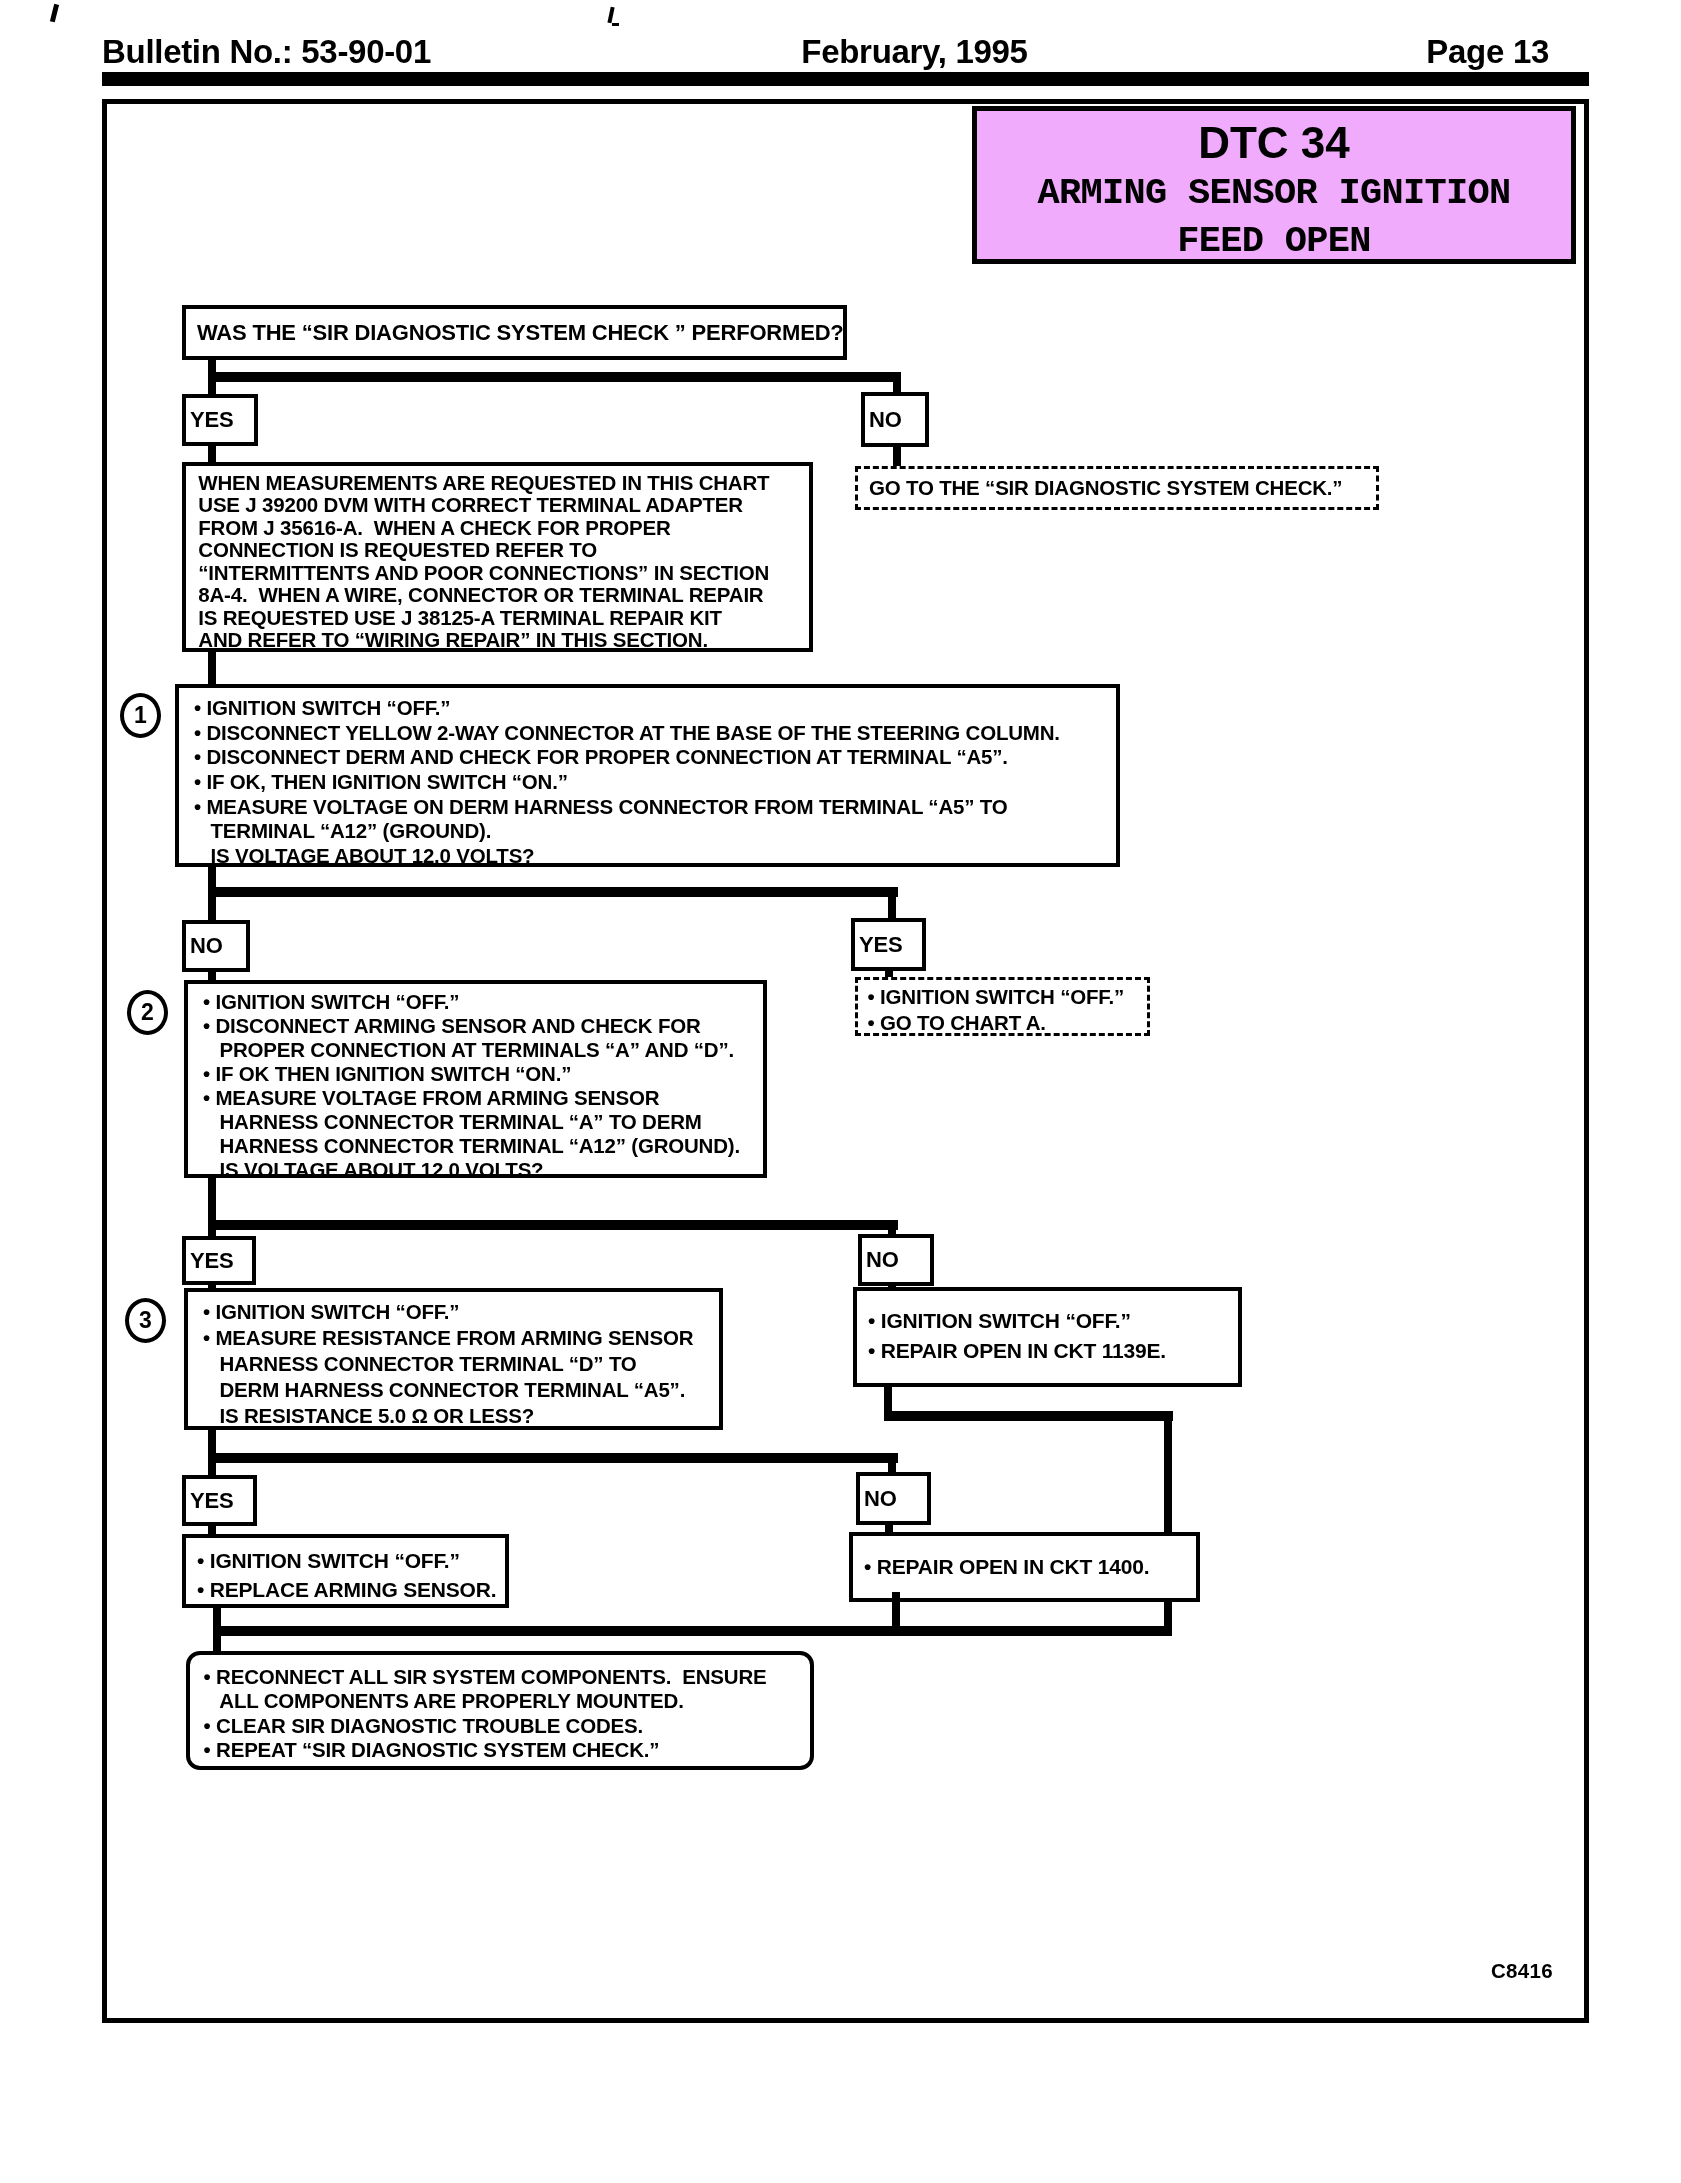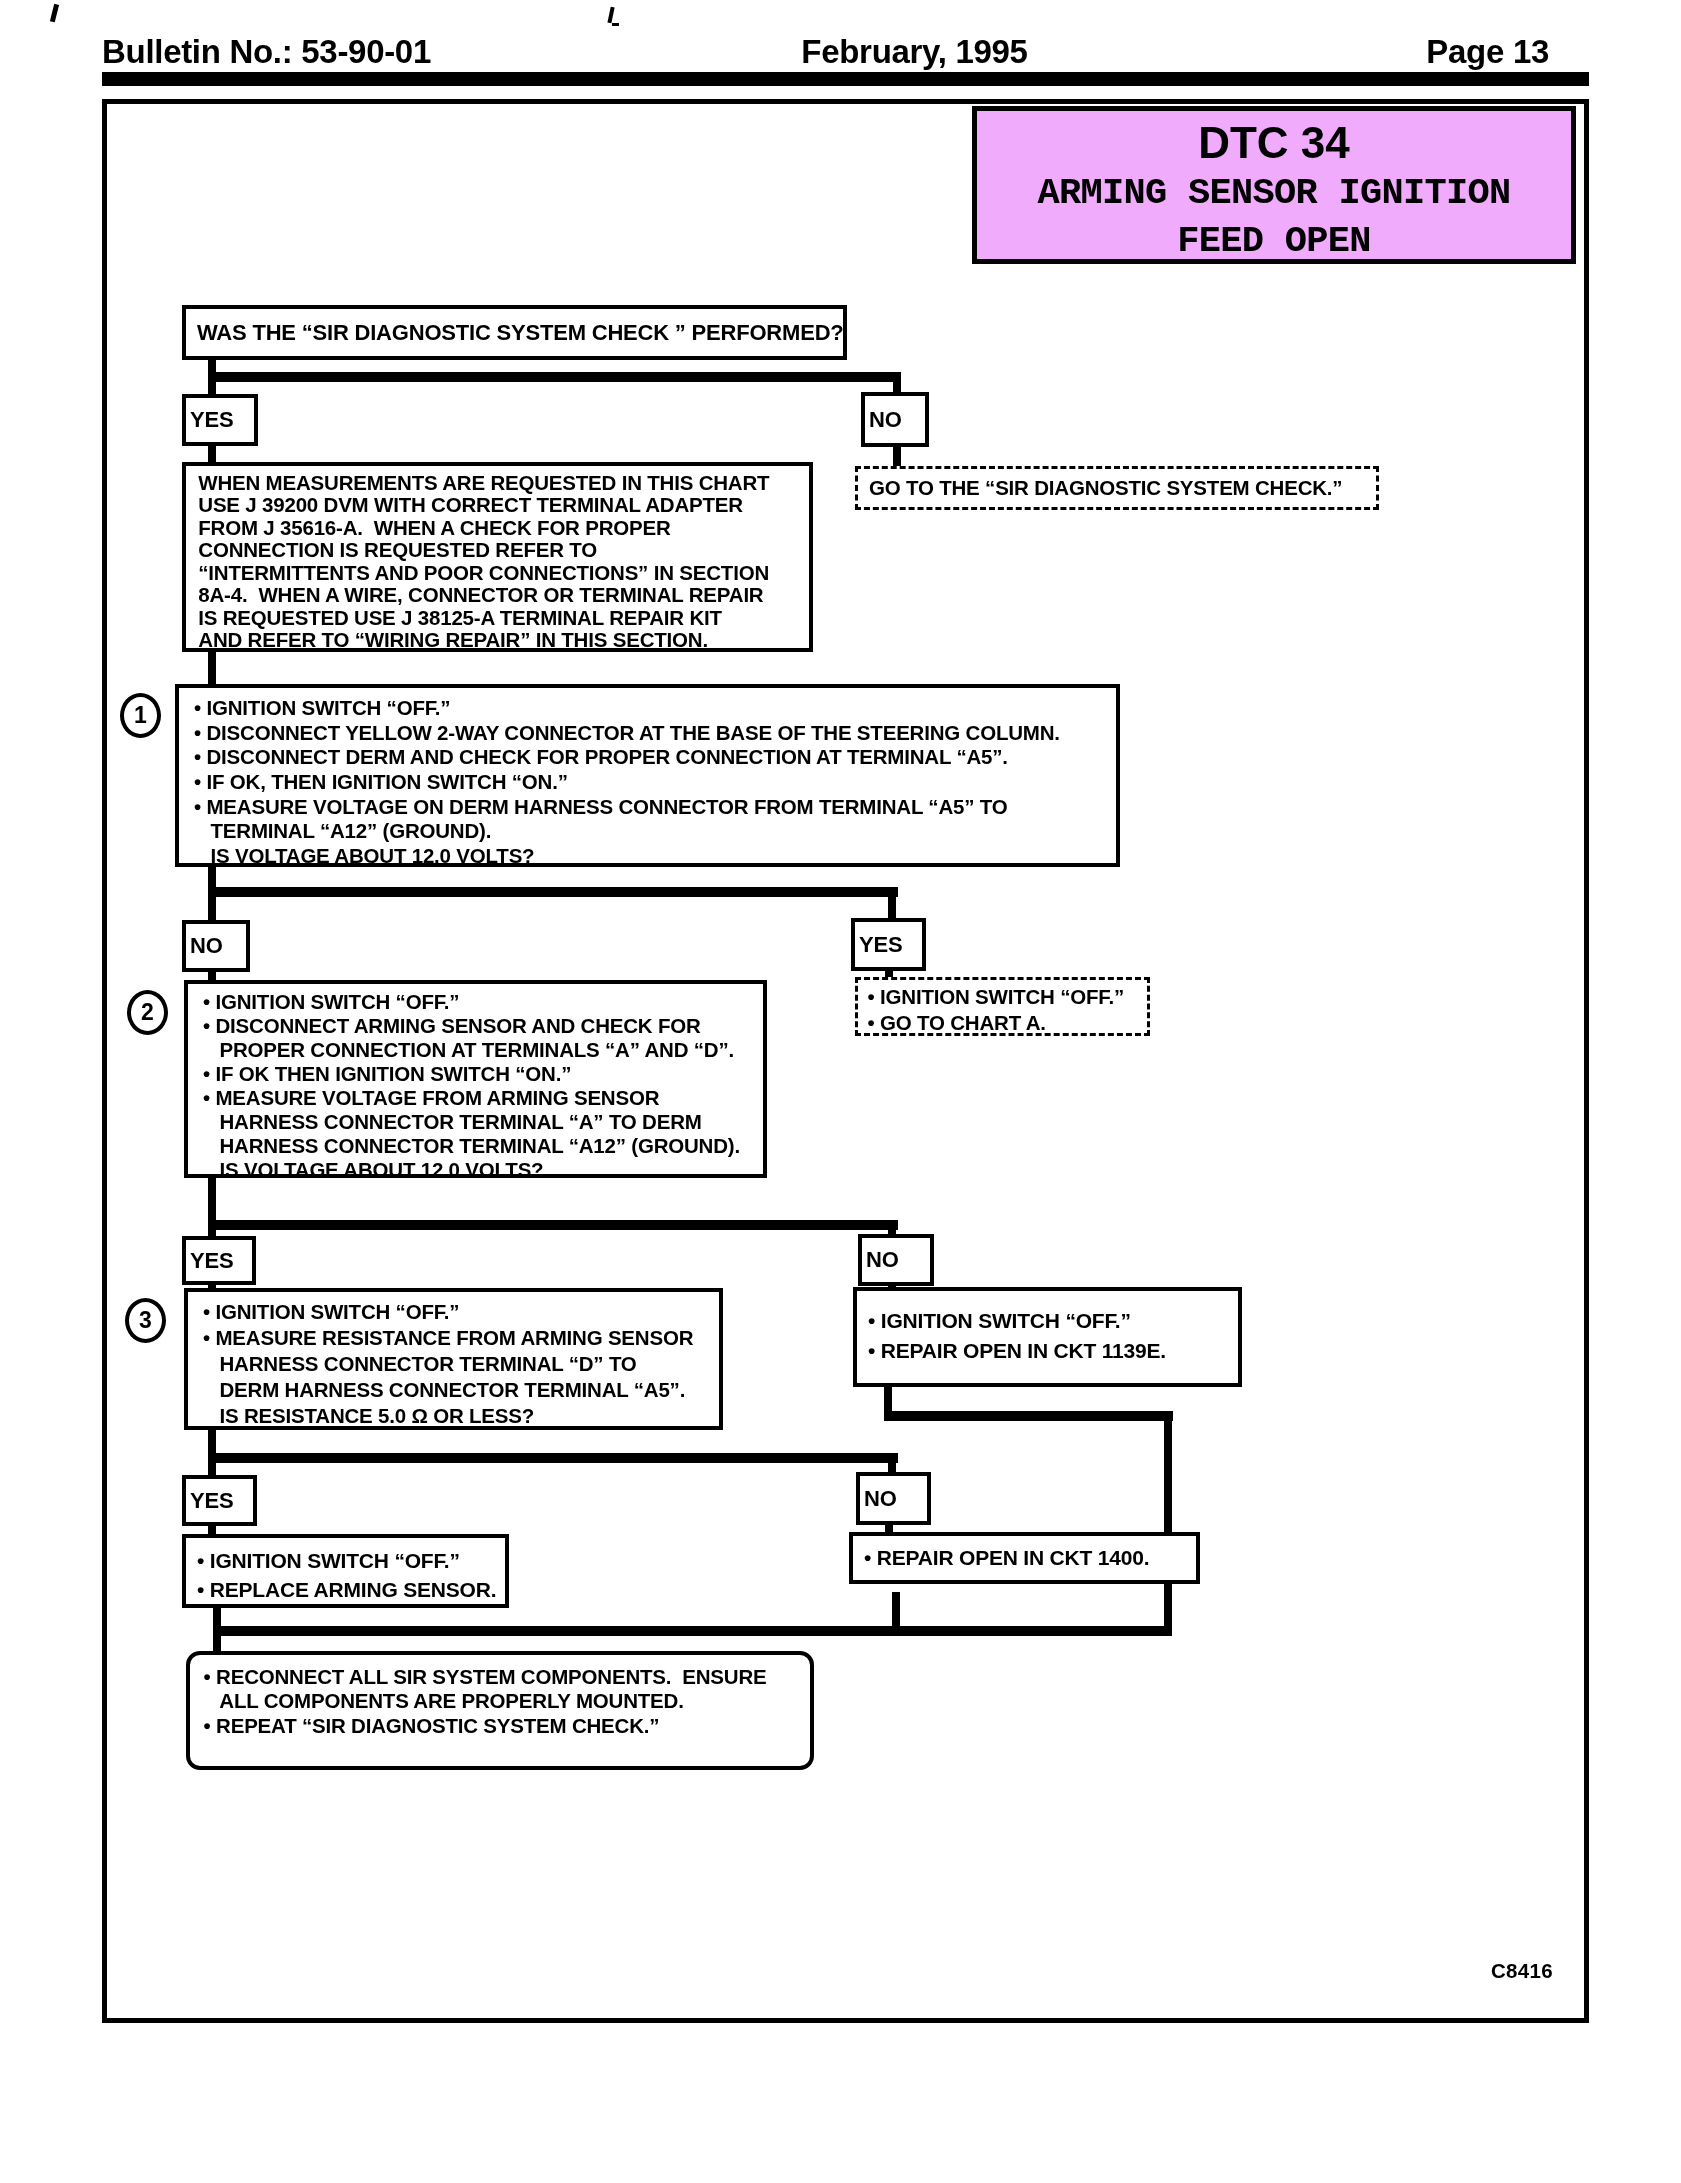--- a/index.html
+++ b/index.html
@@ -188,30 +188,31 @@
   </div>
 
   <div class="conn" style="left:208px; top:1525px; width:8.2px; height:10.2px;"></div>
   <div class="conn" style="left:885px; top:1524px; width:8.2px; height:9.6px;"></div>
 
   <div class="bx" style="left:182px; top:1534px; width:327px; height:74px; padding:8.2px 0 0 11px; line-height:29px; font-size:21px;">
     <div class="ln">• IGNITION SWITCH “OFF.”</div>
     <div class="ln">• REPLACE ARMING SENSOR.</div>
   </div>
 
-  <div class="bx onelinebox" style="left:849px; top:1532px; width:351px; height:52px; font-size:21px;">
+  <div class="bx onelinebox" style="left:849px; top:1532px; width:351px; height:70px; font-size:21px;">
     <span class="ln">• REPAIR OPEN IN CKT 1400.</span>
   </div>
 
   <div class="conn" style="left:213px; top:1607px; width:8.2px; height:46px;"></div>
   <div class="conn" style="left:892px; top:1592px; width:8.2px; height:41px;"></div>
   <div class="conn" style="left:213px; top:1626px; width:959px; height:9.6px;"></div>
 
   <div class="bx" style="left:186px; top:1651px; width:628px; height:119px; padding:9.6px 0 0 13.6px; line-height:24.6px;border-radius:14px;">
     <div class="ln">• RECONNECT ALL SIR SYSTEM COMPONENTS.  ENSURE</div>
     <div class="ln">   ALL COMPONENTS ARE PROPERLY MOUNTED.</div>
+    <div class="ln">• CLEAR SIR DIAGNOSTIC TROUBLE CODES.</div>
     <div class="ln">• REPEAT “SIR DIAGNOSTIC SYSTEM CHECK.”</div>
   </div>
 
   <div class="abs figcode" style="left:1491px; top:1959px;">C8416</div>
 
 </div>
 
 
 </body></html>

